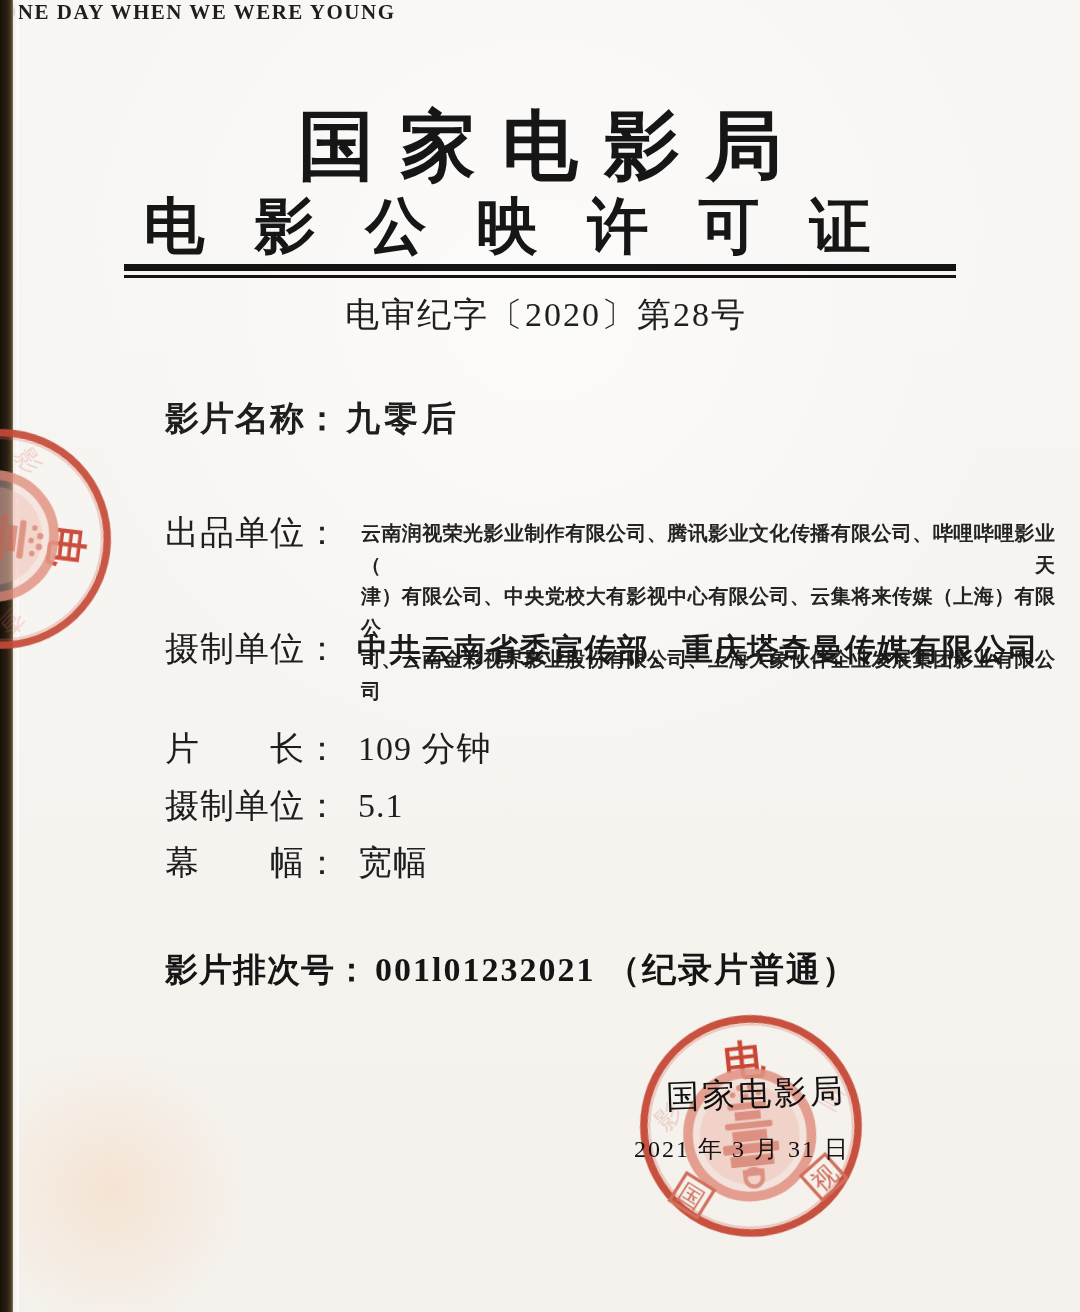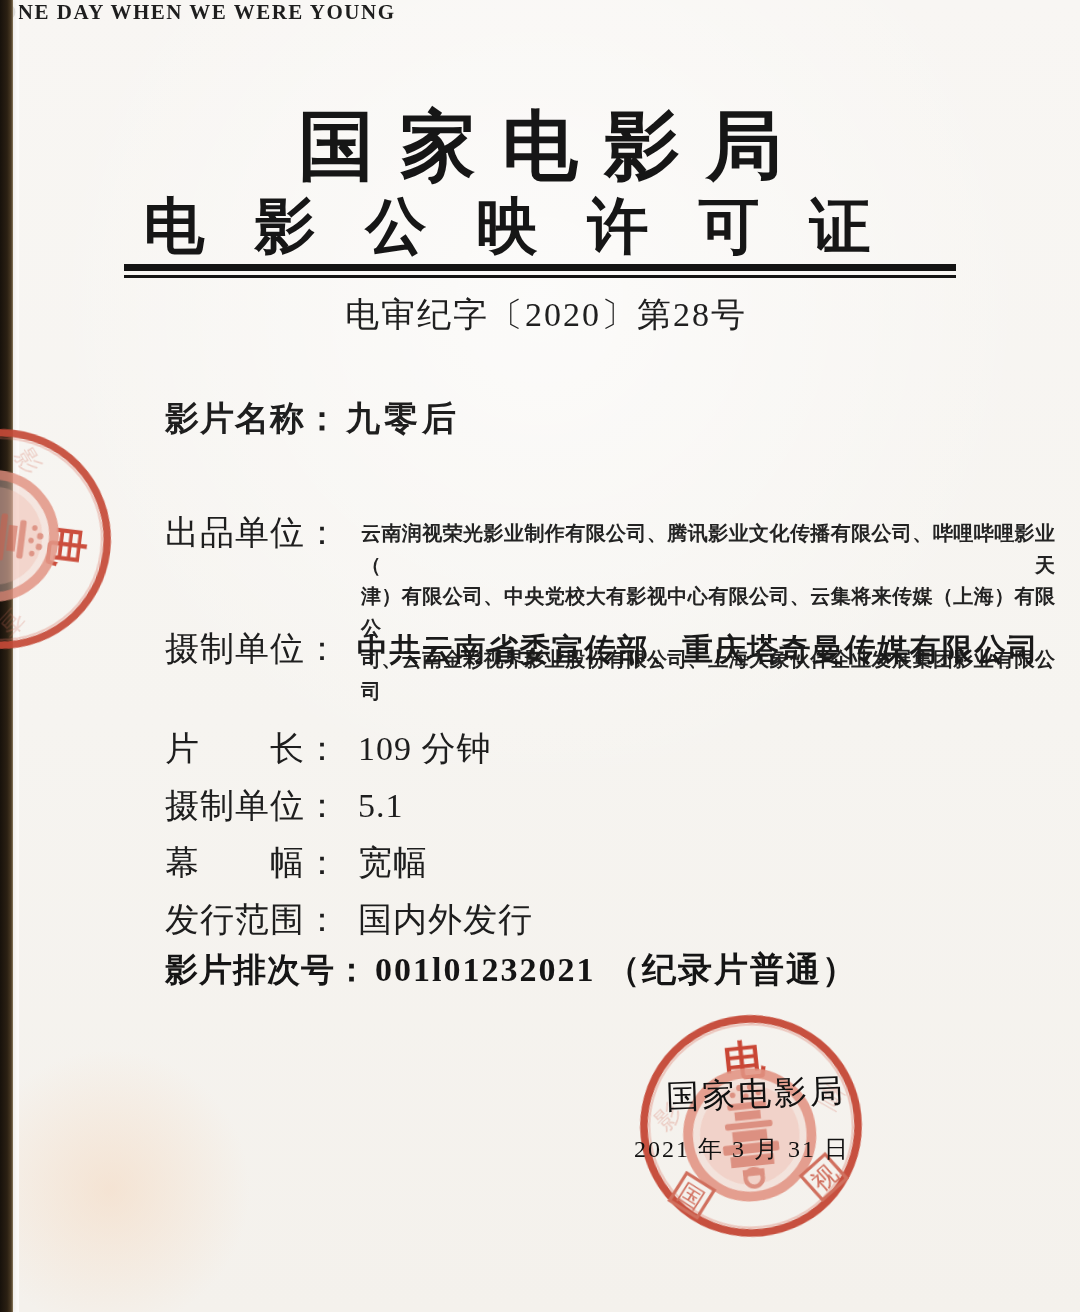--- a/index.html
+++ b/index.html
@@ -157,23 +157,20 @@
   </div>
 
   <div class="row row-sound">
     <span class="lbl">摄制单位：</span><span class="val">5.1</span>
   </div>
 
   <div class="row row-screen">
     <span class="lbl">幕　　幅：</span><span class="val">宽幅</span>
   </div>
 
-  <div class="row row-scope">
-    <span class="lbl">发行范围：</span><span class="val">国内外发行</span>
-  </div>
 
   <div class="row row-serial">
     <span class="lbl">影片排次号：</span><span class="val">001l01232021 （纪录片普通）</span>
   </div>
 
   <svg class="seal seal-bottom" viewBox="0 0 220 220">
     <use href="#seal-sym"></use>
   </svg>
   <div class="issuer-name">国家电影局</div>
   <div class="issue-date">2021 年 3 月 31 日</div>

